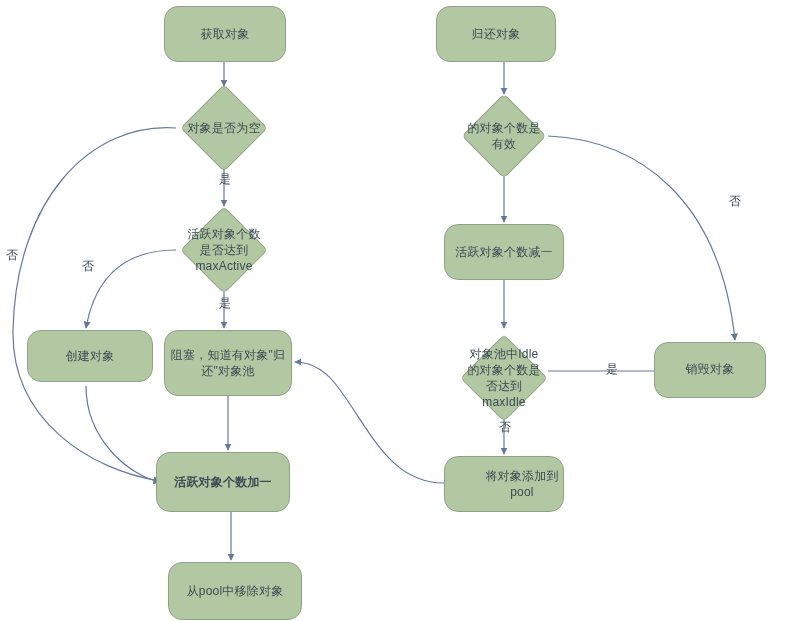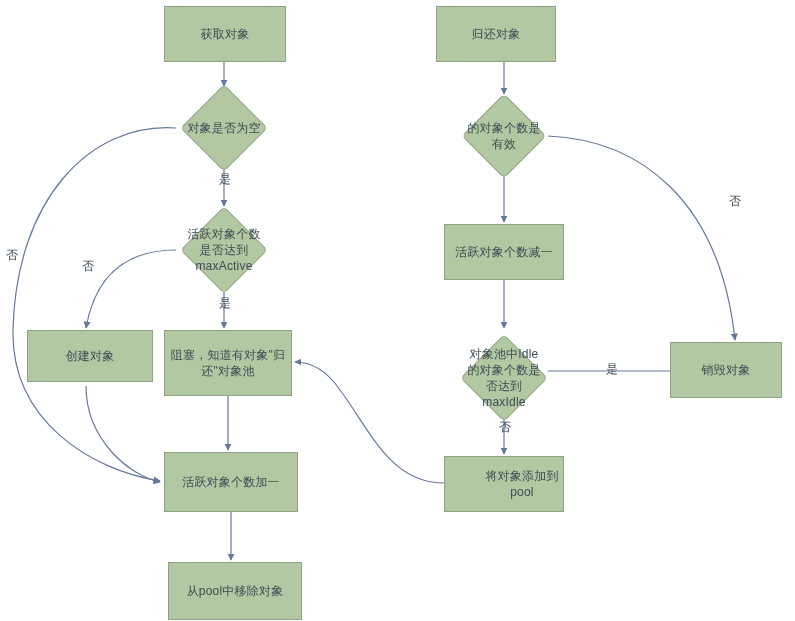--- a/index.html
+++ b/index.html
@@ -33,21 +33,21 @@
     justify-content: center;
     text-align: center;
     color: #3d4b54;
     font-size: 12px;
     line-height: 16px;
     letter-spacing: 0.2px;
   }
   .node.process {
     background: #b2c8a2;
     border: 1px solid #8fa383;
-    border-radius: 0;
+    border-radius: 14px;
   }
   .node .lbl {
     position: relative;
     z-index: 2;
     padding: 0 4px;
     white-space: pre-line;
   }
   .node.decision {
     background: transparent;
     border: none;
@@ -119,21 +119,21 @@
 
   <div class="node process" style="left:7px; top:330px; width:126px; height:52px;margin-left:20px;">
     <span class="lbl">创建对象</span>
   </div>
 
   <div class="node process" style="left:164px; top:330px; width:128px; height:66px;">
     <span class="lbl">阻塞，知道有对象"归
 还"对象池</span>
   </div>
 
-  <div class="node process" style="left:164px; top:452px; width:134px; height:60px;">
+  <div class="node process" style="left:156px; top:452px; width:134px; height:60px;font-weight:bold;">
     <span class="lbl">活跃对象个数加一</span>
   </div>
 
   <div class="node process" style="left:168px; top:562px; width:134px; height:58px;">
     <span class="lbl">从pool中移除对象</span>
   </div>
 
   <div class="node process" style="left:436px; top:6px; width:120px; height:56px;">
     <span class="lbl">归还对象</span>
   </div>
@@ -153,21 +153,21 @@
     <span class="lbl">对象池中Idle
 的对象个数是
 否达到
 maxIdle</span>
   </div>
 
   <div class="node process" style="left:444px; top:456px; width:120px; height:56px;padding-left:36px;">
     <span class="lbl">将对象添加到pool</span>
   </div>
 
-  <div class="node process" style="left:670px; top:342px; width:112px; height:56px;">
+  <div class="node process" style="left:654px; top:342px; width:112px; height:56px;font-family:Liberation Mono, monospace;">
     <span class="lbl">销毁对象</span>
   </div>
 
   <div class="edge-label" style="left:219px; top:172px;">是</div>
   <div class="edge-label" style="left:6px; top:248px;">否</div>
   <div class="edge-label" style="left:82px; top:259px;">否</div>
   <div class="edge-label" style="left:219px; top:296px;">是</div>
   <div class="edge-label" style="left:729px; top:194px;">否</div>
   <div class="edge-label" style="left:606px; top:362px;">是</div>
   <div class="edge-label" style="left:499px; top:420px;">否</div>

